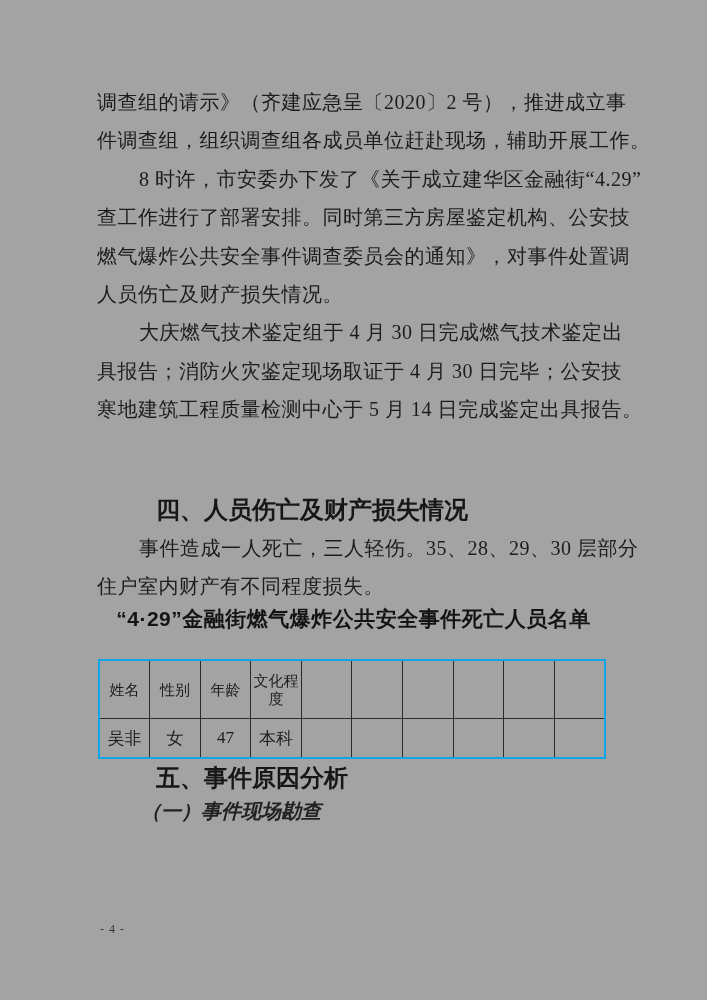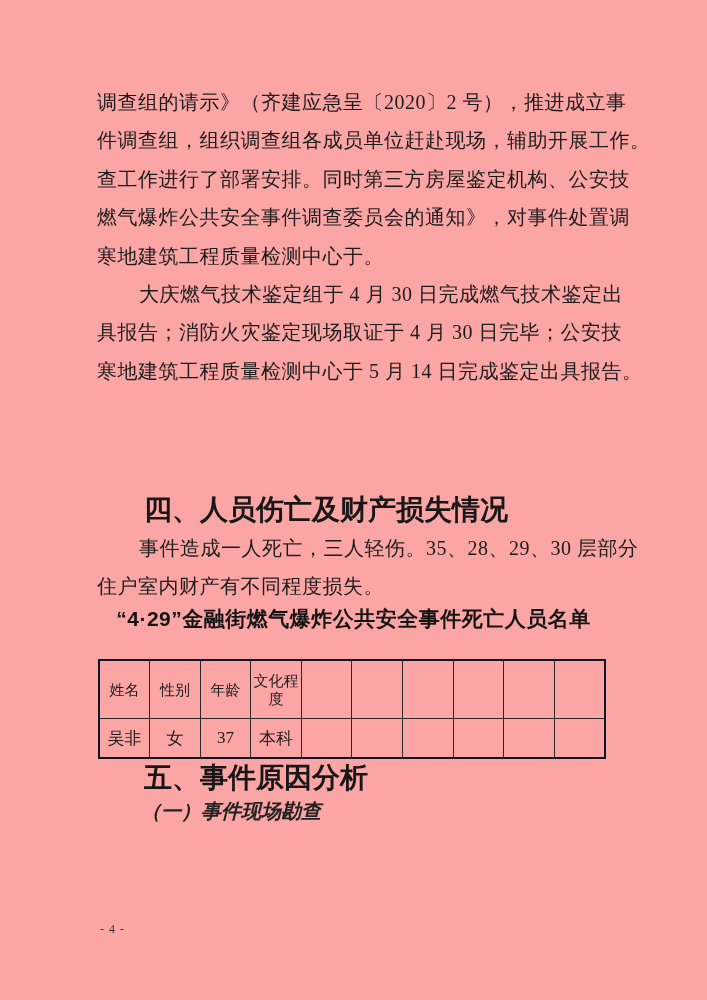--- a/index.html
+++ b/index.html
@@ -1,40 +1,40 @@
 <!DOCTYPE html>
 <html><head>
 <meta charset="utf-8">
 <style>
   html, body { margin: 0; padding: 0; background: #ffffff; }
   .page {
     position: relative;
     width: 707px;
     height: 1000px;
-    background: #fca5a5;
+    background: #a3a3a3;
     overflow: hidden;
     font-family: "Liberation Serif", serif;
     color: #1c1c1c;
   }
   .abs { position: absolute; }
   .body-lines {
     left: 97px;
     width: 515px;
     font-size: 20px;
     line-height: 38.4px;
     letter-spacing: 0.5px;
   }
   .body-lines .line { white-space: nowrap; }
   .line.indent { text-indent: 42px; }
   .heading-black {
-    left: 102px;
+    left: 114px;
     width: 515px;
     font-family: "Liberation Sans", sans-serif;
     font-weight: bold;
-    font-size: 28px;
+    font-size: 24px;
     line-height: 30px;
     text-indent: 42px;
     white-space: nowrap;
     color: #171717;
   }
   .sub-heading-kai {
     left: 97px;
     width: 515px;
     font-weight: bold;
     font-style: italic;
@@ -55,21 +55,21 @@
     letter-spacing: 0.5px;
     color: #141414;
   }
   table.casualty {
     position: absolute;
     left: 98px;
     top: 659px;
     width: 508px;
     border-collapse: collapse;
     table-layout: fixed;
-    border: 2px solid #0f172a;
+    border: 2px solid #0ea5e9;
   }
   table.casualty td {
     border: 1.5px solid #2a2a2a;
     text-align: center;
     vertical-align: middle;
     padding: 0 2px;
     overflow: hidden;
   }
   tr.hdr td { height: 57px; font-size: 15px; line-height: 18px; }
   tr.data td { height: 38px; font-size: 17px; margin-left: 9px; }
@@ -82,23 +82,24 @@
   }
 </style>
 </head>
 <body>
 
 <div class="page">
 
   <div class="abs body-lines" style="top:83px;">
     <div class="line">调查组的请示》（齐建应急呈〔2020〕2 号），推进成立事</div>
     <div class="line">件调查组，组织调查组各成员单位赶赴现场，辅助开展工作。</div>
+    <div class="line indent">8 时许，市安委办下发了《关于成立建华区金融街“4.29”</div>
     <div class="line">查工作进行了部署安排。同时第三方房屋鉴定机构、公安技</div>
     <div class="line">燃气爆炸公共安全事件调查委员会的通知》，对事件处置调</div>
-    <div class="line">寒地建筑工程质量检测中心于。</div>
+    <div class="line">人员伤亡及财产损失情况。</div>
     <div class="line indent">大庆燃气技术鉴定组于 4 月 30 日完成燃气技术鉴定出</div>
     <div class="line">具报告；消防火灾鉴定现场取证于 4 月 30 日完毕；公安技</div>
     <div class="line">寒地建筑工程质量检测中心于 5 月 14 日完成鉴定出具报告。</div>
   </div>
 
   <div class="abs heading-black" style="top:495px;">四、人员伤亡及财产损失情况</div>
 
   <div class="abs body-lines" style="top:529px;">
     <div class="line indent">事件造成一人死亡，三人轻伤。35、28、29、30 层部分</div>
     <div class="line">住户室内财产有不同程度损失。</div>
@@ -116,21 +117,21 @@
       <td></td>
       <td></td>
       <td></td>
       <td></td>
       <td></td>
       <td></td>
     </tr>
     <tr class="data">
       <td>吴非</td>
       <td>女</td>
-      <td>37</td>
+      <td>47</td>
       <td>本科</td>
       <td></td>
       <td></td>
       <td></td>
       <td></td>
       <td></td>
       <td></td>
     </tr>
   </tbody>
     </table>

